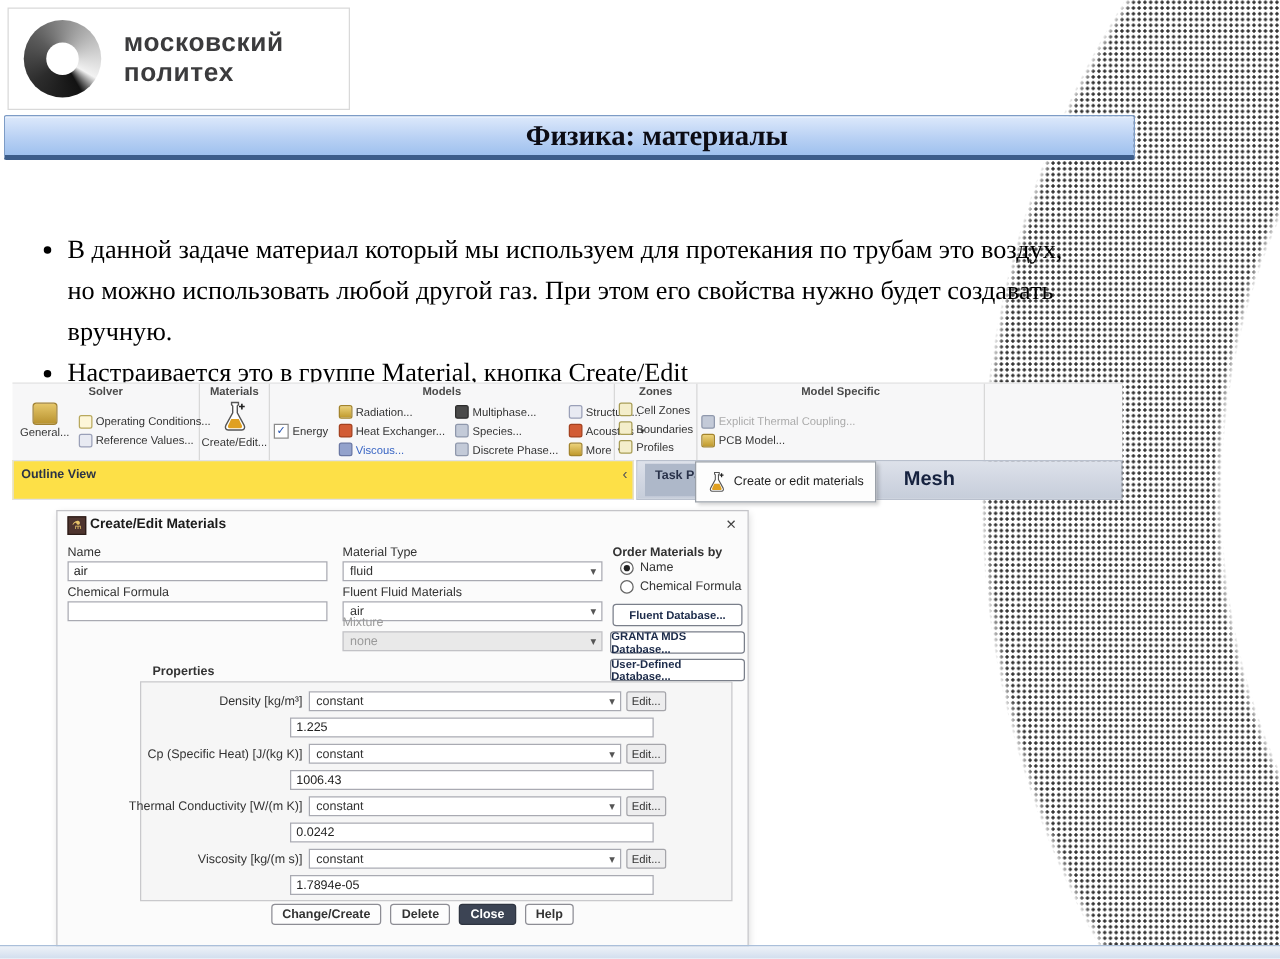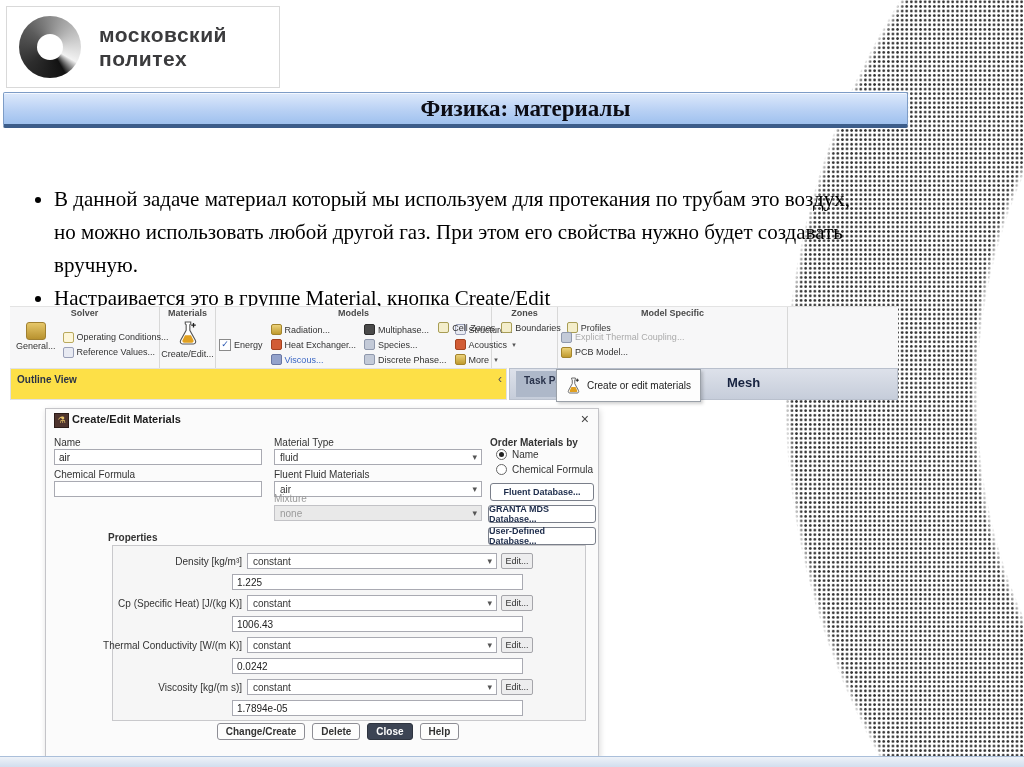--- a/index.html
+++ b/index.html
@@ -48,33 +48,33 @@
     font-size:9px;line-height:9px;color:#2a56b0;text-align:center;}
   .chk::after{content:"✓";}
   .g-solver{width:150px;display:flex;gap:4px;padding-left:6px;}
   .gen-block{width:46px;text-align:center;font-size:9px;}
   .gen-ic{width:18px;height:16px;margin:2px auto 1px;border-radius:3px;background:linear-gradient(#e6c76a,#b8922f);border:1px solid #a08030;}
   .g-models{width:276px;display:flex;align-items:center;gap:2px;}
   .mcol{display:flex;flex-direction:column;justify-content:center;}
   .g-materials{width:56px;text-align:center;}
   .flask{display:block;margin:0 auto;}
   .g-materials .ritem{justify-content:center;}
-  .g-zones{width:66px;display:flex;flex-direction:row;justify-content:center;}
+  .g-zones{width:66px;display:flex;flex-direction:column;}
   .g-ms{width:230px;display:flex;align-items:center;}
   .rfill{flex:1;}
 
   
   .outline-bar{position:absolute;left:10px;top:368px;width:888px;height:32px;z-index:3;display:flex;}
   .ov-pane{width:497px;background:#fde047;border:1px solid #e0e1e5;box-sizing:border-box;position:relative;
     font-size:10px;font-weight:bold;color:#2b3346;padding:5px 6px;}
   .ov-chev{position:absolute;right:4px;top:3px;font-weight:normal;color:#555;font-size:12px;}
   .right-pane{flex:1;margin-left:2px;background:linear-gradient(#dde1ea,#c6cdda);position:relative;border:1px solid #b9c0cd;box-sizing:border-box;}
   .task-chip{position:absolute;left:6px;top:2px;bottom:2px;background:#aeb8c9;color:#29324a;
     font-size:10px;font-weight:bold;padding:4px 8px;box-sizing:border-box;}
-  .mesh-label{position:absolute;left:80px;right:0;top:6px;text-align:center;font-size:13px;font-weight:bold;color:#16223f;}
+  .mesh-label{position:absolute;left:80px;right:0;top:6px;text-align:center;font-size:16px;font-weight:bold;color:#16223f;}
   .tooltip{position:absolute;left:556px;top:369px;height:31px;z-index:5;background:#fdfdfd;border:1px solid #9aa0a8;
     box-shadow:2px 2px 3px rgba(0,0,0,.18);display:flex;align-items:center;gap:6px;padding:0 9px;font-size:10px;color:#222;}
 
   
   .dlg{position:absolute;left:45px;top:408px;width:552px;height:348px;z-index:4;background:#fbfbfb;
     border:1px solid #c4c4c8;box-shadow:1px 2px 6px rgba(0,0,0,.15);font-size:10px;color:#333;}
   .dlg .abs{position:absolute;}
   .dlg-title{left:26px;top:4px;font-size:11px;font-weight:bold;color:#1b1b1b;}
   .dlg-icon{left:8px;top:4px;width:13px;height:13px;background:#4e342e;border:1px solid #2c1c18;color:#e8c46a;
     font-size:9px;line-height:12px;text-align:center;}
@@ -312,21 +312,21 @@
     </div>
     <div class="abs radio-row" style="left:450px;top:55px;">
       <span class="radio"></span>
       <span>Chemical Formula</span>
     </div>
 
     <div class="db-btn" style="left:444px;top:74px;width:104px;">Fluent Database...</div>
     <div class="db-btn" style="left:442px;top:96px;width:108px;">GRANTA MDS Database...</div>
     <div class="db-btn" style="left:442px;top:118px;width:108px;">User-Defined Database...</div>
 
-    <div class="abs lbl bold" style="left:62px;top:123px;">Properties</div>
+    <div class="abs lbl bold" style="left:76px;top:123px;">Properties</div>
     <div class="abs props-box"></div>
 
     <div class="prow p0">
       <div class="plabel">Density [kg/m³]</div>
       <div class="sel">
           <span>constant</span>
         </div>
       <div class="edit-btn">Edit...</div>
       <input class="tin" readonly="" value="1.225" style="">
     </div>

